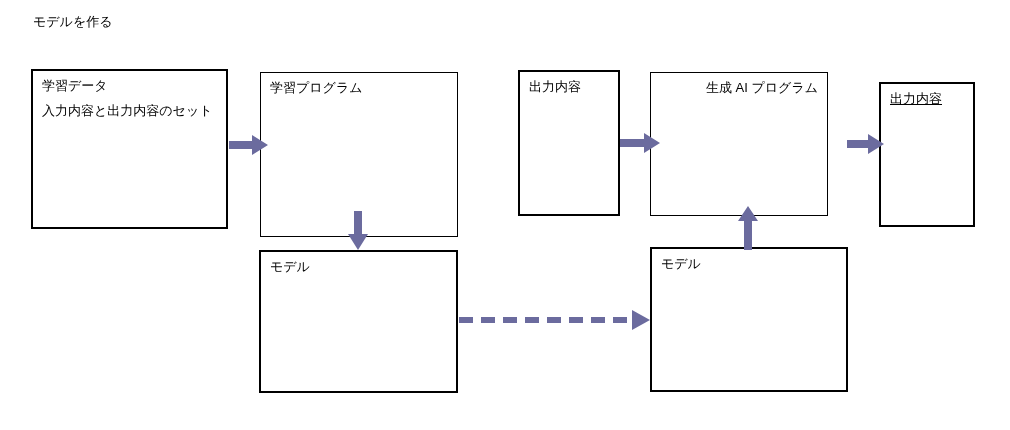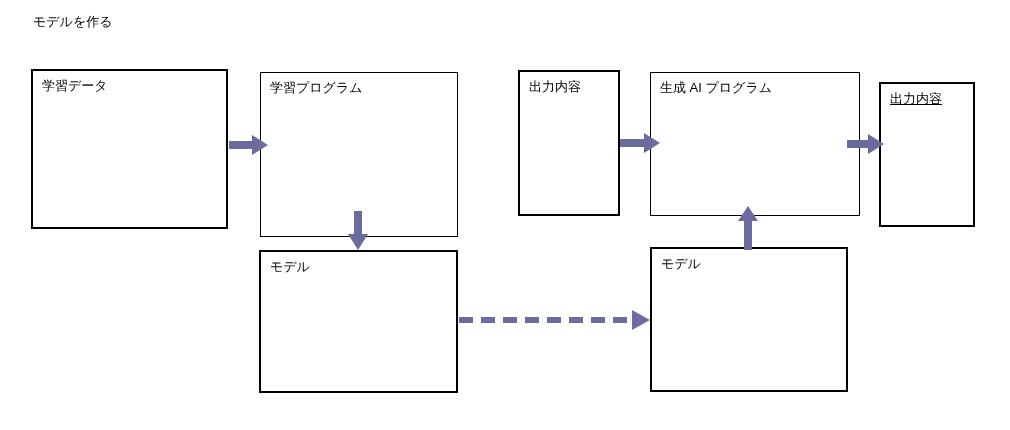--- a/index.html
+++ b/index.html
@@ -45,35 +45,36 @@
 </head>
 <body>
 
 <div class="canvas">
 
   <div class="section-title" style="left:33px; top:13px;">モデルを作る</div>
 
 
   <div class="box thick" style="left:31px; top:69px; width:197px; height:160px;">
     <div class="box-title">学習データ</div>
+    <div class="box-subtitle">入力内容と出力内容のセット</div>
   </div>
 
   <div class="box thin" style="left:260px; top:72px; width:198px; height:165px;">
     <div class="box-title">学習プログラム</div>
   </div>
 
   <div class="box thick" style="left:259px; top:250px; width:199px; height:143px;">
     <div class="box-title">モデル</div>
   </div>
 
   <div class="box thick" style="left:518px; top:70px; width:102px; height:146px;">
     <div class="box-title">出力内容</div>
   </div>
 
-  <div class="box thin" style="left:650px; top:72px; width:210px; height:144px;">
+  <div class="box thin" style="left:650px; top:72px; width:178px; height:144px;text-align:right;">
     <div class="box-title">生成 AI プログラム</div>
   </div>
 
   <div class="box thick" style="left:879px; top:82px; width:96px; height:145px;text-decoration:underline;">
     <div class="box-title">出力内容</div>
   </div>
 
   <div class="box thick" style="left:650px; top:247px; width:198px; height:145px;">
     <div class="box-title">モデル</div>
   </div>

